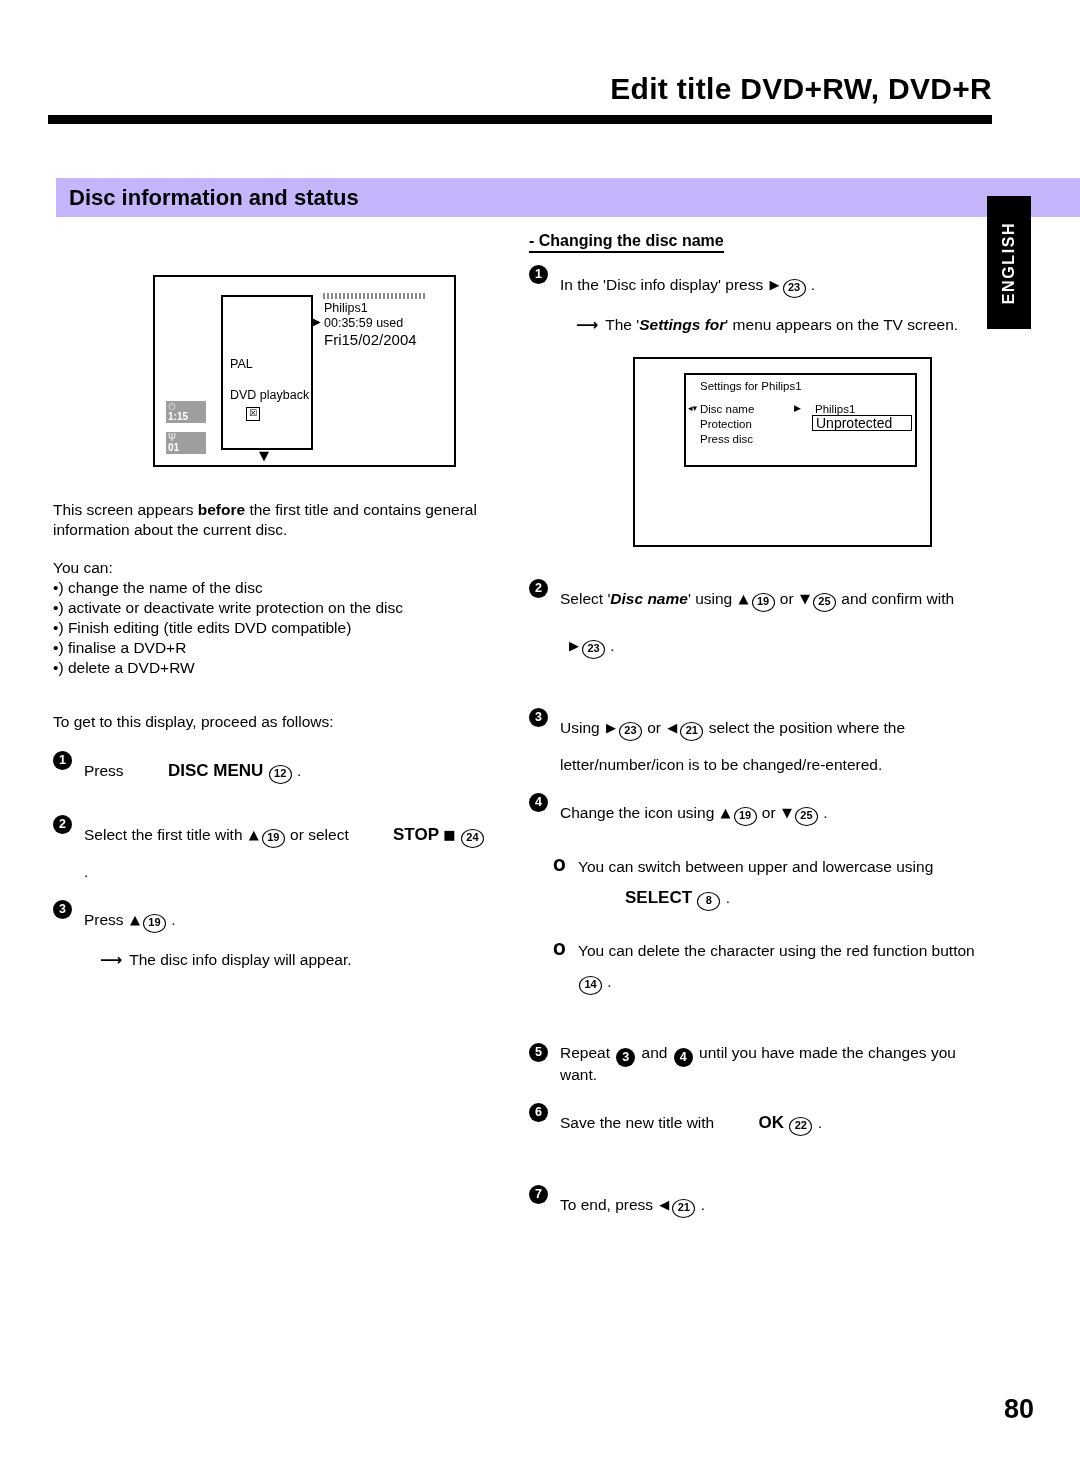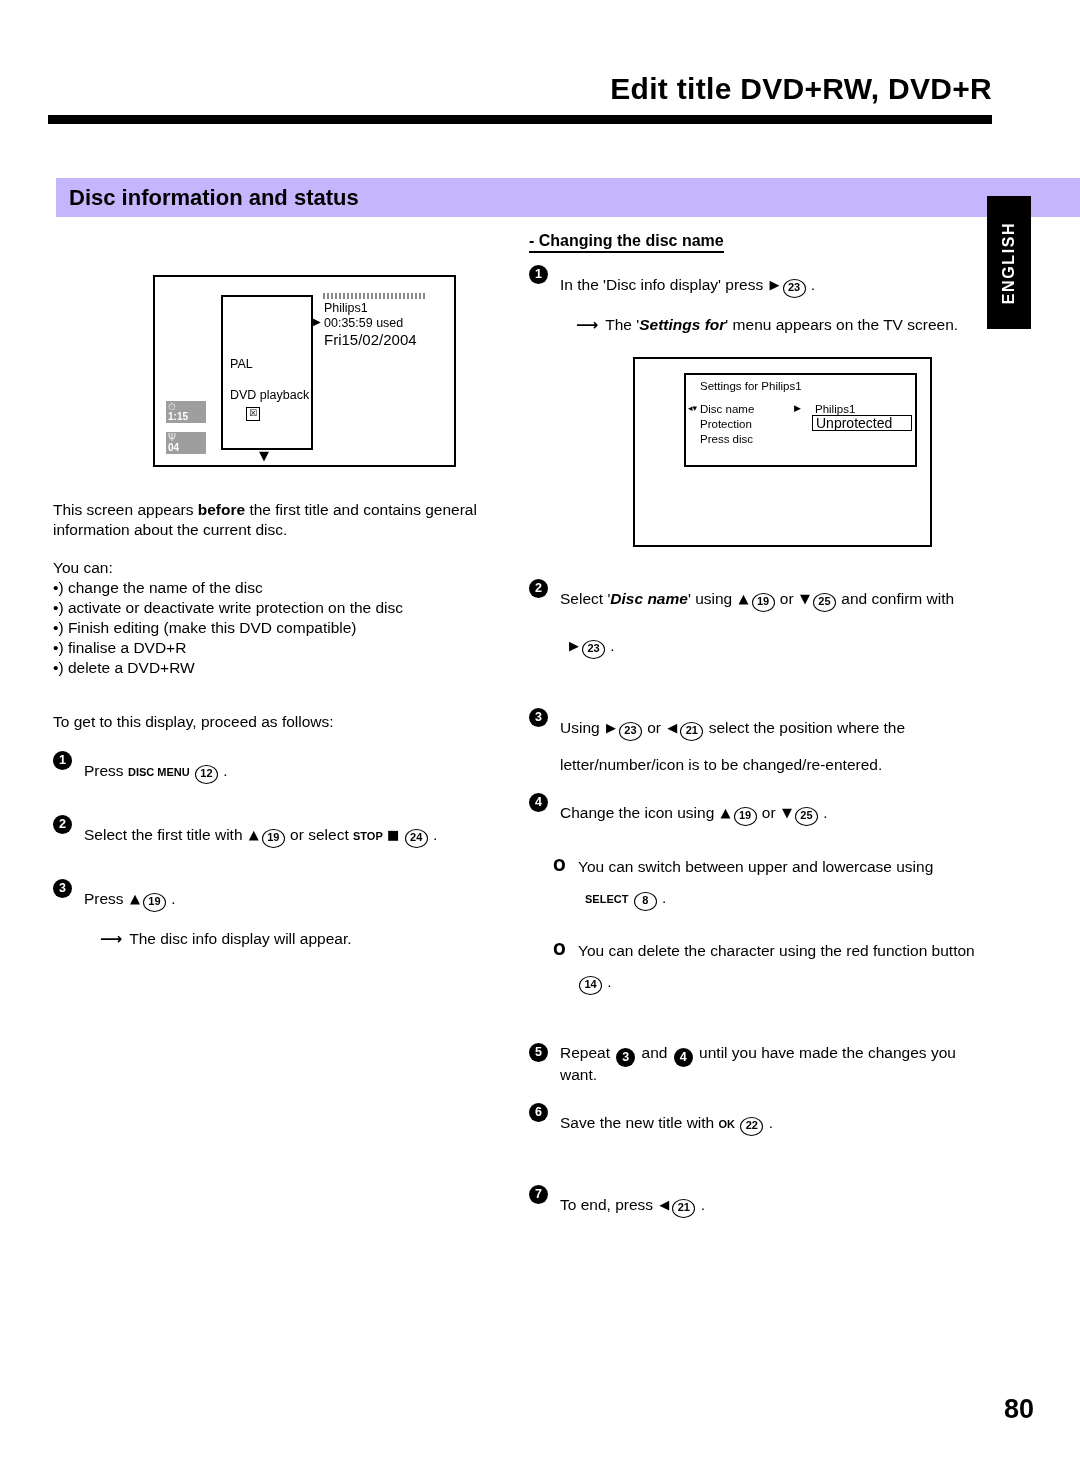--- a/index.html
+++ b/index.html
@@ -166,21 +166,21 @@
     font-size: 11px;
     font-weight: bold;
     line-height: 15px;
     text-align: center;
     padding: 0 2px;
     box-sizing: content-box;
     position: relative;
     top: 1px;
     margin: 14px 1px;
   }
-  .btnlabel { font-weight: bold; font-size: 11px; }
+  .btnlabel { font-weight: bold; font-size: 17px; margin-left: 40px; }
   .dir {
     font-family: "DejaVu Sans", sans-serif;
     font-size: 13px;
     position: relative;
     top: -1px;
     margin: 0 2px;
   }
   .sq {
     font-family: "DejaVu Sans", sans-serif;
     font-size: 13px;
@@ -378,35 +378,35 @@
   <div class="pal-label">PAL</div>
   <div class="dvdpb-label">DVD playback</div>
   <div class="noplay-icon">☒</div>
   <div class="down-caret">▼</div>
   <div class="badge b1">
     <span class="bicon">⏱</span>
     <span class="btext">1:15</span>
   </div>
   <div class="badge b2">
     <span class="bicon">Ψ</span>
-    <span class="btext">04</span>
+    <span class="btext">01</span>
   </div>
 </div>
 
 <div class="col-left" style="top:500px;">
   <p class="para">
     <span>This screen appears </span><b>before</b><span> the first title and contains general information about the current disc.</span>
   </p>
 
   <div class="spacer-sm"></div>
 
   <p class="para">You can:</p>
   <p class="para">•) change the name of the disc</p>
   <p class="para">•) activate or deactivate write protection on the disc</p>
-  <p class="para">•) Finish editing (make this DVD compatible)</p>
+  <p class="para">•) Finish editing (title edits DVD compatible)</p>
   <p class="para">•) finalise a DVD+R</p>
   <p class="para">•) delete a DVD+RW</p>
 
   <div class="spacer-lg"></div>
 
   <p class="para">To get to this display, proceed as follows:</p>
 
   <div class="spacer-sm"></div>
 
   <div class="step">

